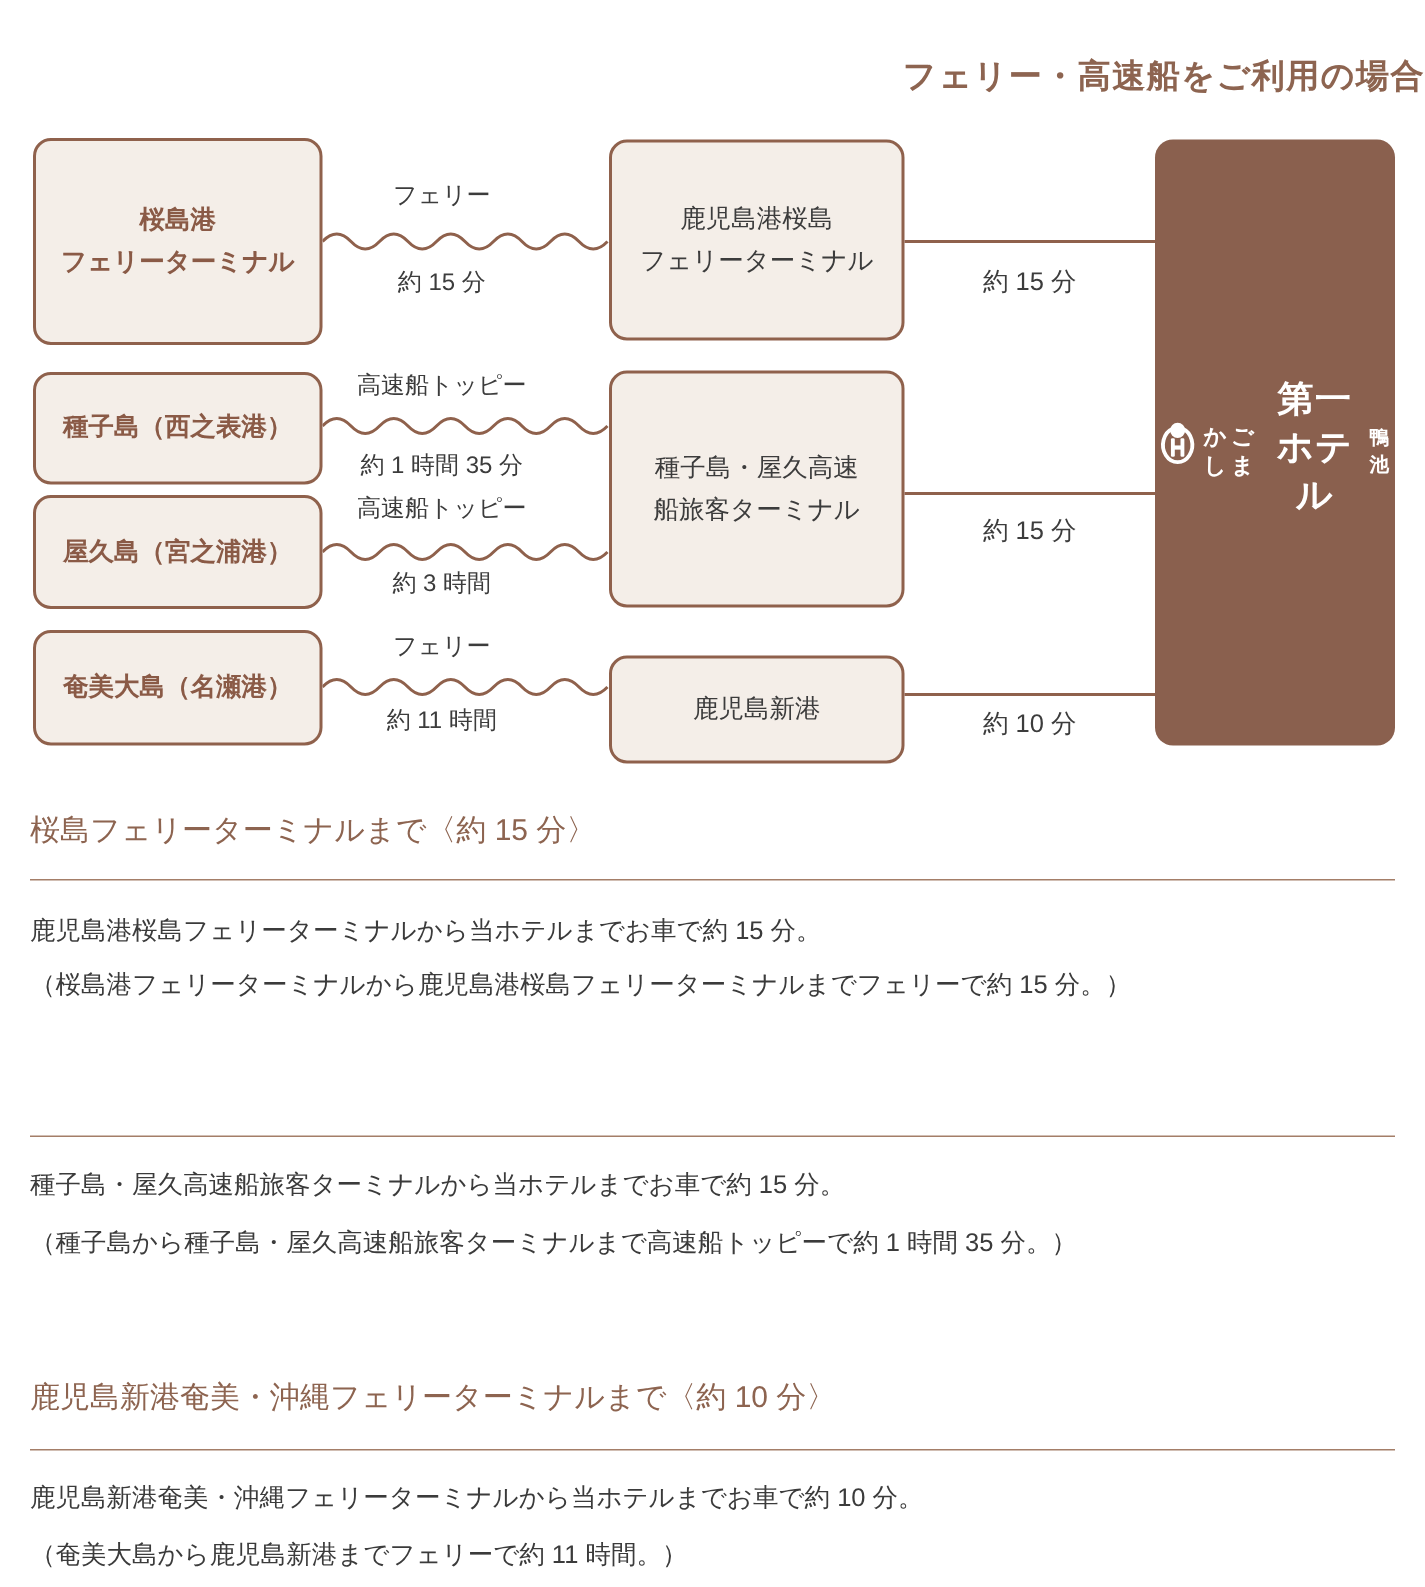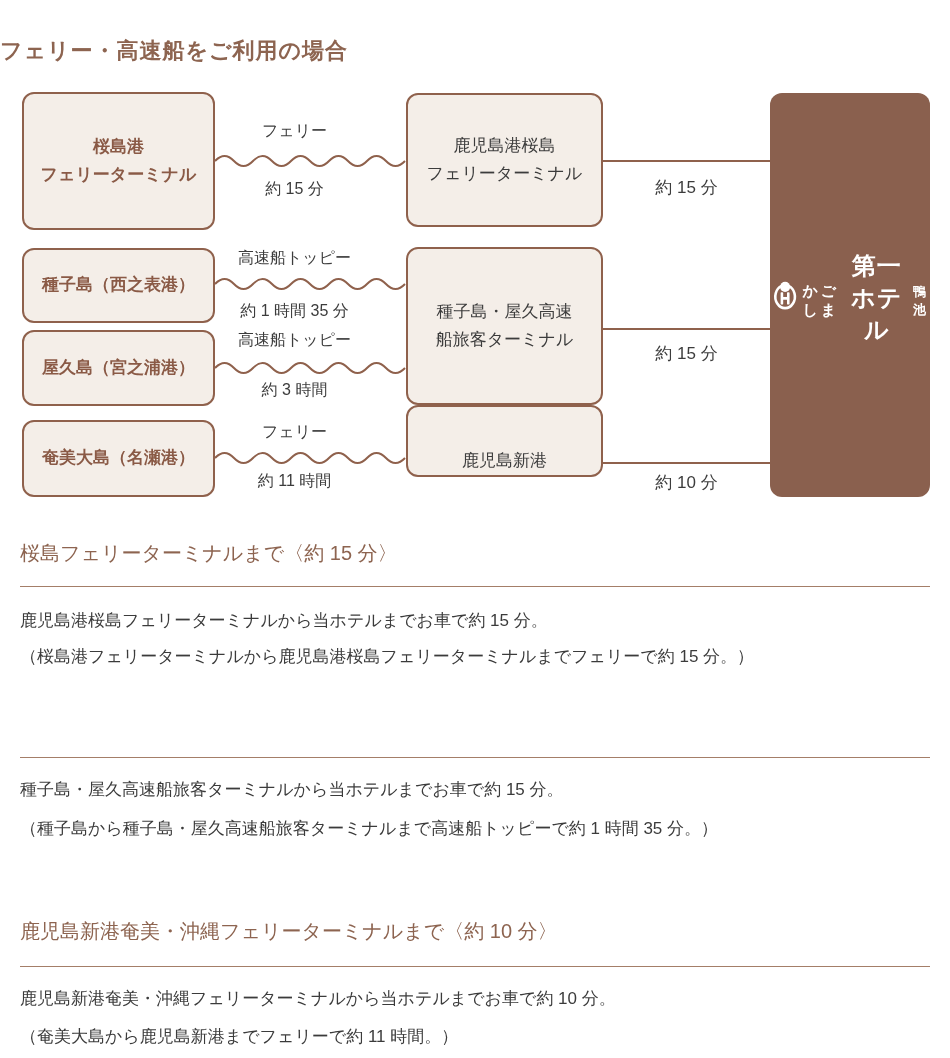--- a/index.html
+++ b/index.html
@@ -1,21 +1,21 @@
 <!DOCTYPE html>
 <html><head>
 <meta charset="utf-8">
 <style>
   html,body{margin:0;padding:0;background:#ffffff;}
   .page{
     position:relative;width:950px;height:1058px;background:#ffffff;overflow:hidden;
     font-family:"Liberation Sans","DejaVu Sans",sans-serif;color:#3c3c3c;
   }
   .title{
-    position:absolute;top:36px;left:0;width:950px;margin:0;text-align:left;
+    position:absolute;top:36px;left:0;width:950px;margin:0;text-align:right;
     font-size:22px;font-weight:bold;color:#8d6450;letter-spacing:1px;
   }
   .box{
     position:absolute;box-sizing:border-box;background:#f4eee8;border:2px solid #8f614c;
     border-radius:12px;display:flex;align-items:center;justify-content:center;
     text-align:center;font-size:17px;line-height:1.65;
   }
   .box .lbl{white-space:pre-line;}
   .origin{left:22px;width:193px;color:#8a5a46;font-weight:bold;}
   .terminal{left:406px;width:197px;color:#3c3c3c;}
@@ -87,21 +87,21 @@
     <div class="wave-label" style="top:472px;">約 11 時間</div>
 
     <div class="box terminal" style="top:93px;height:134px;">
       <span class="lbl">鹿児島港桜島
 フェリーターミナル</span>
     </div>
     <div class="box terminal" style="top:247px;height:158px;">
       <span class="lbl">種子島・屋久高速
 船旅客ターミナル</span>
     </div>
-    <div class="box terminal" style="top:405px;height:72px;align-items:flex-end;">
+    <div class="box terminal" style="top:437px;height:72px;">
       <span class="lbl">鹿児島新港</span>
     </div>
 
     <div class="hline" style="top:160px;"></div>
     <div class="drive-label" style="top:176px;">約 15 分</div>
 
     <div class="hline" style="top:328px;"></div>
     <div class="drive-label" style="top:342px;">約 15 分</div>
 
     <div class="hline" style="top:462px;"></div>

